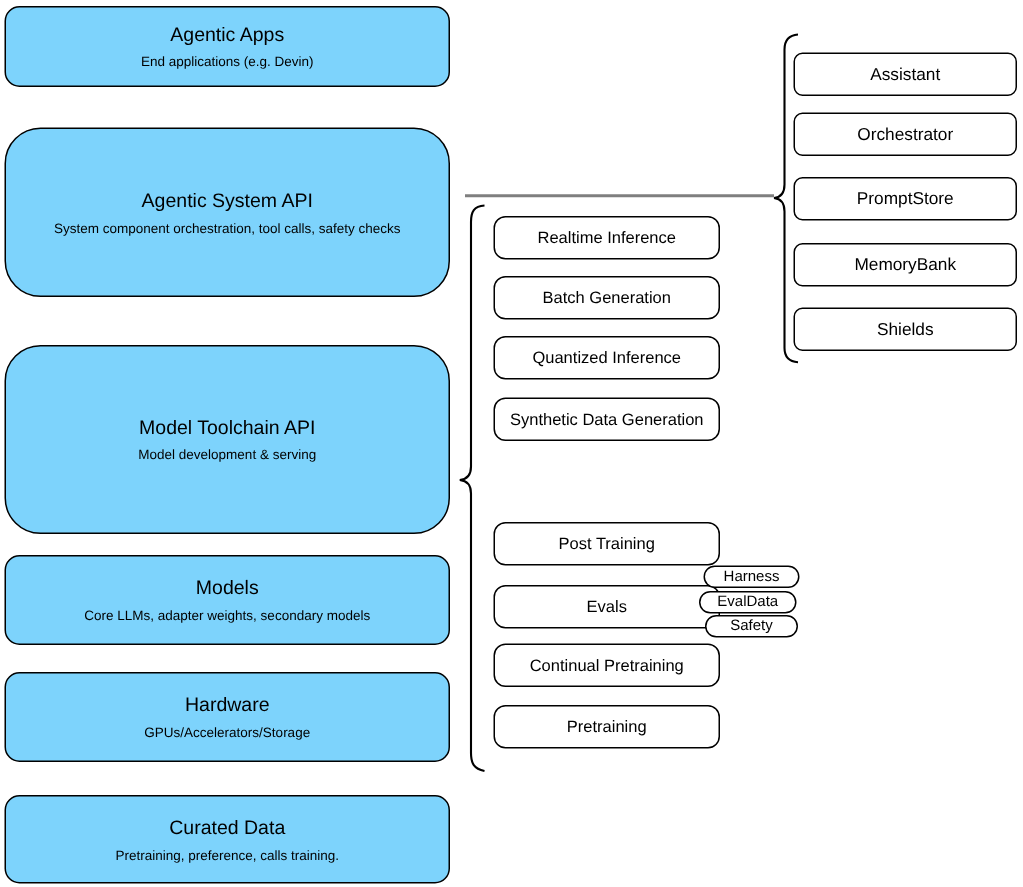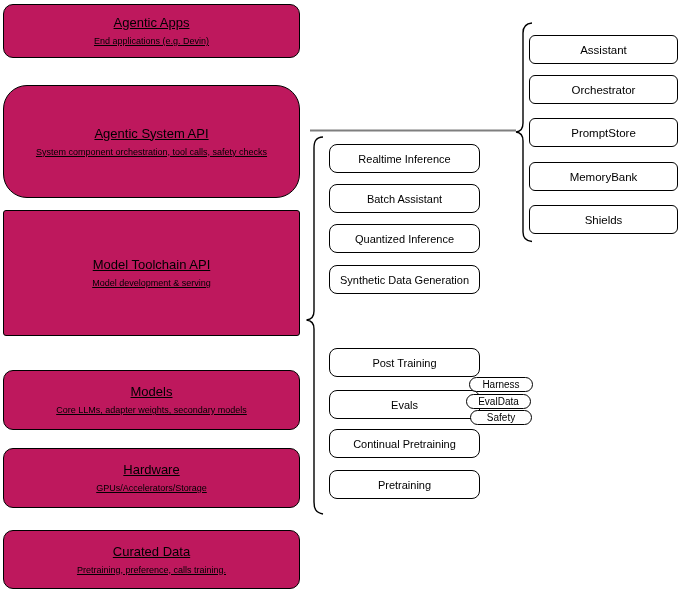--- a/index.html
+++ b/index.html
@@ -15,30 +15,29 @@
   #connector-layer {
     position: absolute;
     left: 0; top: 0;
     width: 682px; height: 591px;
     pointer-events: none;
   }
   .bigbox {
     position: absolute;
     left: 3px;
     width: 297px;
-    background: #be185d;
+    background: #7dd3fc;
     border: 1.3px solid #000000;
     box-sizing: border-box;
     display: flex;
     flex-direction: column;
     align-items: center;
     justify-content: center;
     gap: 4px;
     text-align: center;
-    text-decoration: underline;
   }
   .bigtitle { font-size: 13px; line-height: 16px; }
   .bigsub   { font-size: 9px;  line-height: 12px; }
   .midbox {
     position: absolute;
     left: 329px;
     width: 151px;
     height: 29px;
     background: #ffffff;
     border: 1.3px solid #000000;
@@ -92,42 +91,42 @@
   <div class="bigbox" style="top:4px;height:54px;border-radius:10px">
     <div class="bigtitle">Agentic Apps</div>
     <div class="bigsub">End applications (e.g. Devin)</div>
   </div>
 
   <div class="bigbox" style="top:85px;height:113px;border-radius:24px">
     <div class="bigtitle">Agentic System API</div>
     <div class="bigsub">System component orchestration, tool calls, safety checks</div>
   </div>
 
-  <div class="bigbox" style="top:210px;height:126px;border-radius:3px">
+  <div class="bigbox" style="top:230px;height:126px;border-radius:24px">
     <div class="bigtitle">Model Toolchain API</div>
     <div class="bigsub">Model development &amp; serving</div>
   </div>
 
   <div class="bigbox" style="top:370px;height:60px;border-radius:10px">
     <div class="bigtitle">Models</div>
     <div class="bigsub">Core LLMs, adapter weights, secondary models</div>
   </div>
 
   <div class="bigbox" style="top:448px;height:60px;border-radius:10px">
     <div class="bigtitle">Hardware</div>
     <div class="bigsub">GPUs/Accelerators/Storage</div>
   </div>
 
   <div class="bigbox" style="top:530px;height:59px;border-radius:10px">
     <div class="bigtitle">Curated Data</div>
     <div class="bigsub">Pretraining, preference, calls training.</div>
   </div>
 
   <div class="midbox" style="top:144px">Realtime Inference</div>
-  <div class="midbox" style="top:184px">Batch Assistant</div>
+  <div class="midbox" style="top:184px">Batch Generation</div>
   <div class="midbox" style="top:224px">Quantized Inference</div>
   <div class="midbox" style="top:265px">Synthetic Data Generation</div>
   <div class="midbox" style="top:348px">Post Training</div>
   <div class="midbox" style="top:390px">Evals</div>
   <div class="midbox" style="top:429px">Continual Pretraining</div>
   <div class="midbox" style="top:470px">Pretraining</div>
 
   <div class="pill" style="left:469px;top:377px;width:64px;height:15px">Harness</div>
   <div class="pill" style="left:466px;top:394px;width:65px;height:15px">EvalData</div>
   <div class="pill" style="left:470px;top:410px;width:62px;height:15px">Safety</div>

